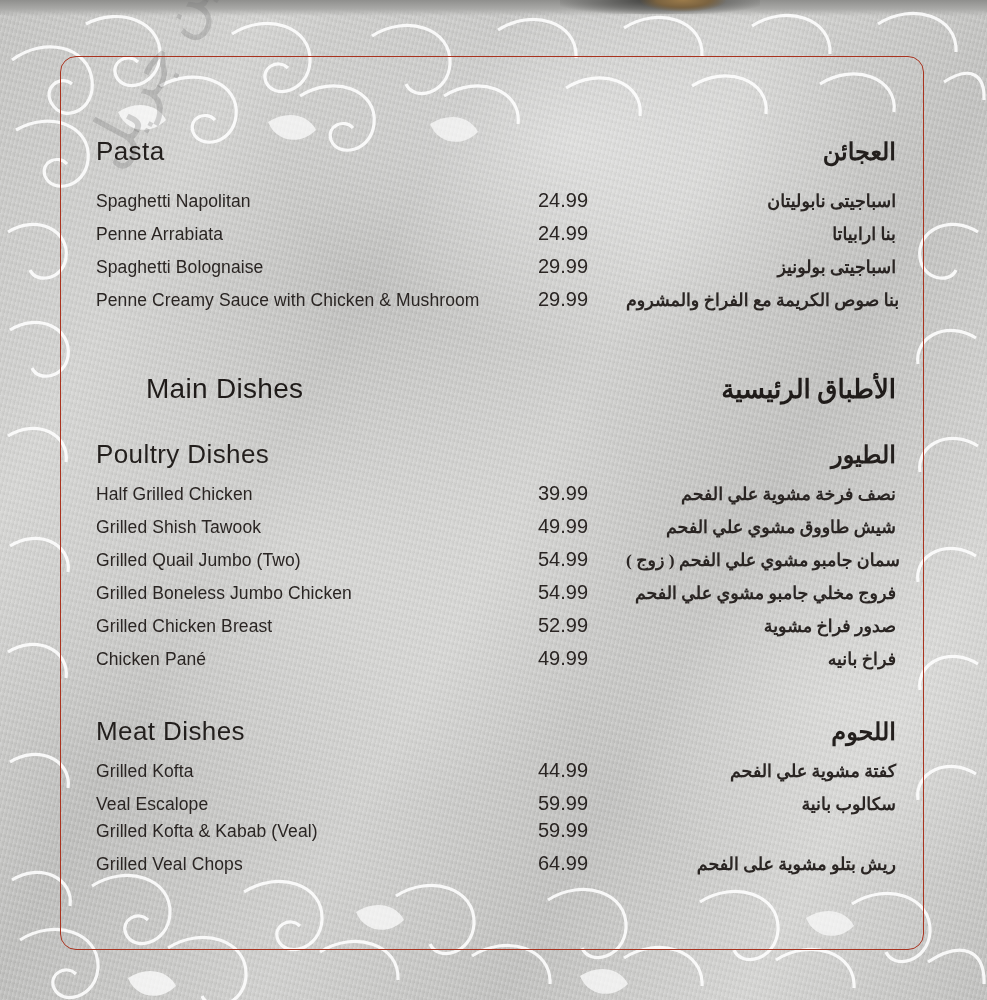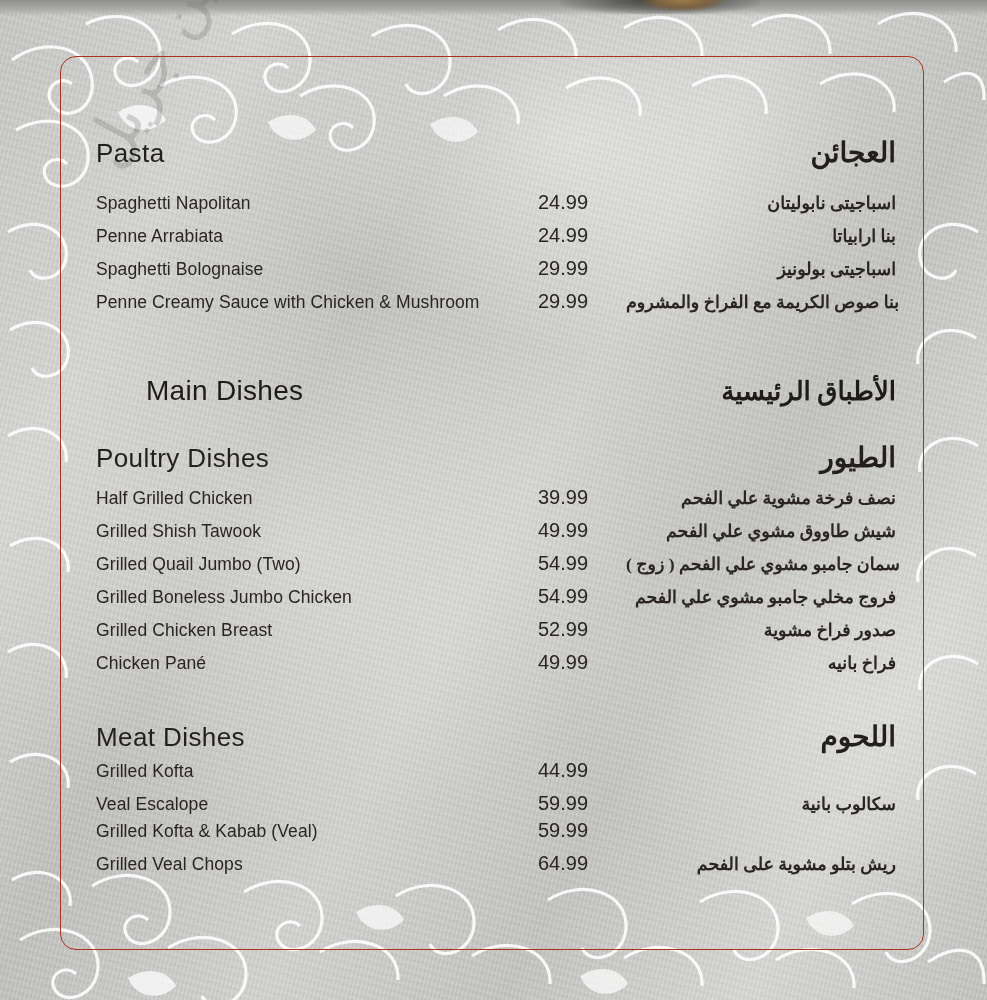--- a/index.html
+++ b/index.html
@@ -111,21 +111,21 @@
     align-items: baseline;
   }
   .sec-en {
     font-family: "Liberation Sans", sans-serif;
     font-size: 26px;
     color: #231f1d;
     letter-spacing: 0.4px;
   }
   .sec-ar {
     font-family: "Liberation Serif", serif;
-    font-size: 28px;
+    font-size: 24px;
     font-weight: bold;
     color: #231f1d;
     direction: rtl;
     margin-left: 20px;
   }
 
   .center-head {
     text-align: center;
     margin: 0;
   }
@@ -338,20 +338,21 @@
     <div class="sp-44"></div>
 
     <div class="section-head">
       <div class="sec-en">Meat Dishes</div>
       <div class="sec-ar">اللحوم</div>
     </div>
     <div class="items">
       <div class="item-row">
         <div class="it-en">Grilled Kofta</div>
         <div class="it-price">44.99</div>
+        <div class="it-ar">كفتة مشوية علي الفحم</div>
       </div>
       <div class="item-row">
         <div class="it-en">Veal Escalope</div>
         <div class="it-price">59.99</div>
         <div class="it-ar">سكالوب بانية</div>
       </div>
       <div class="item-row">
         <div class="it-en">Grilled Kofta &amp; Kabab (Veal)</div>
         <div class="it-price">59.99</div>
       </div>

